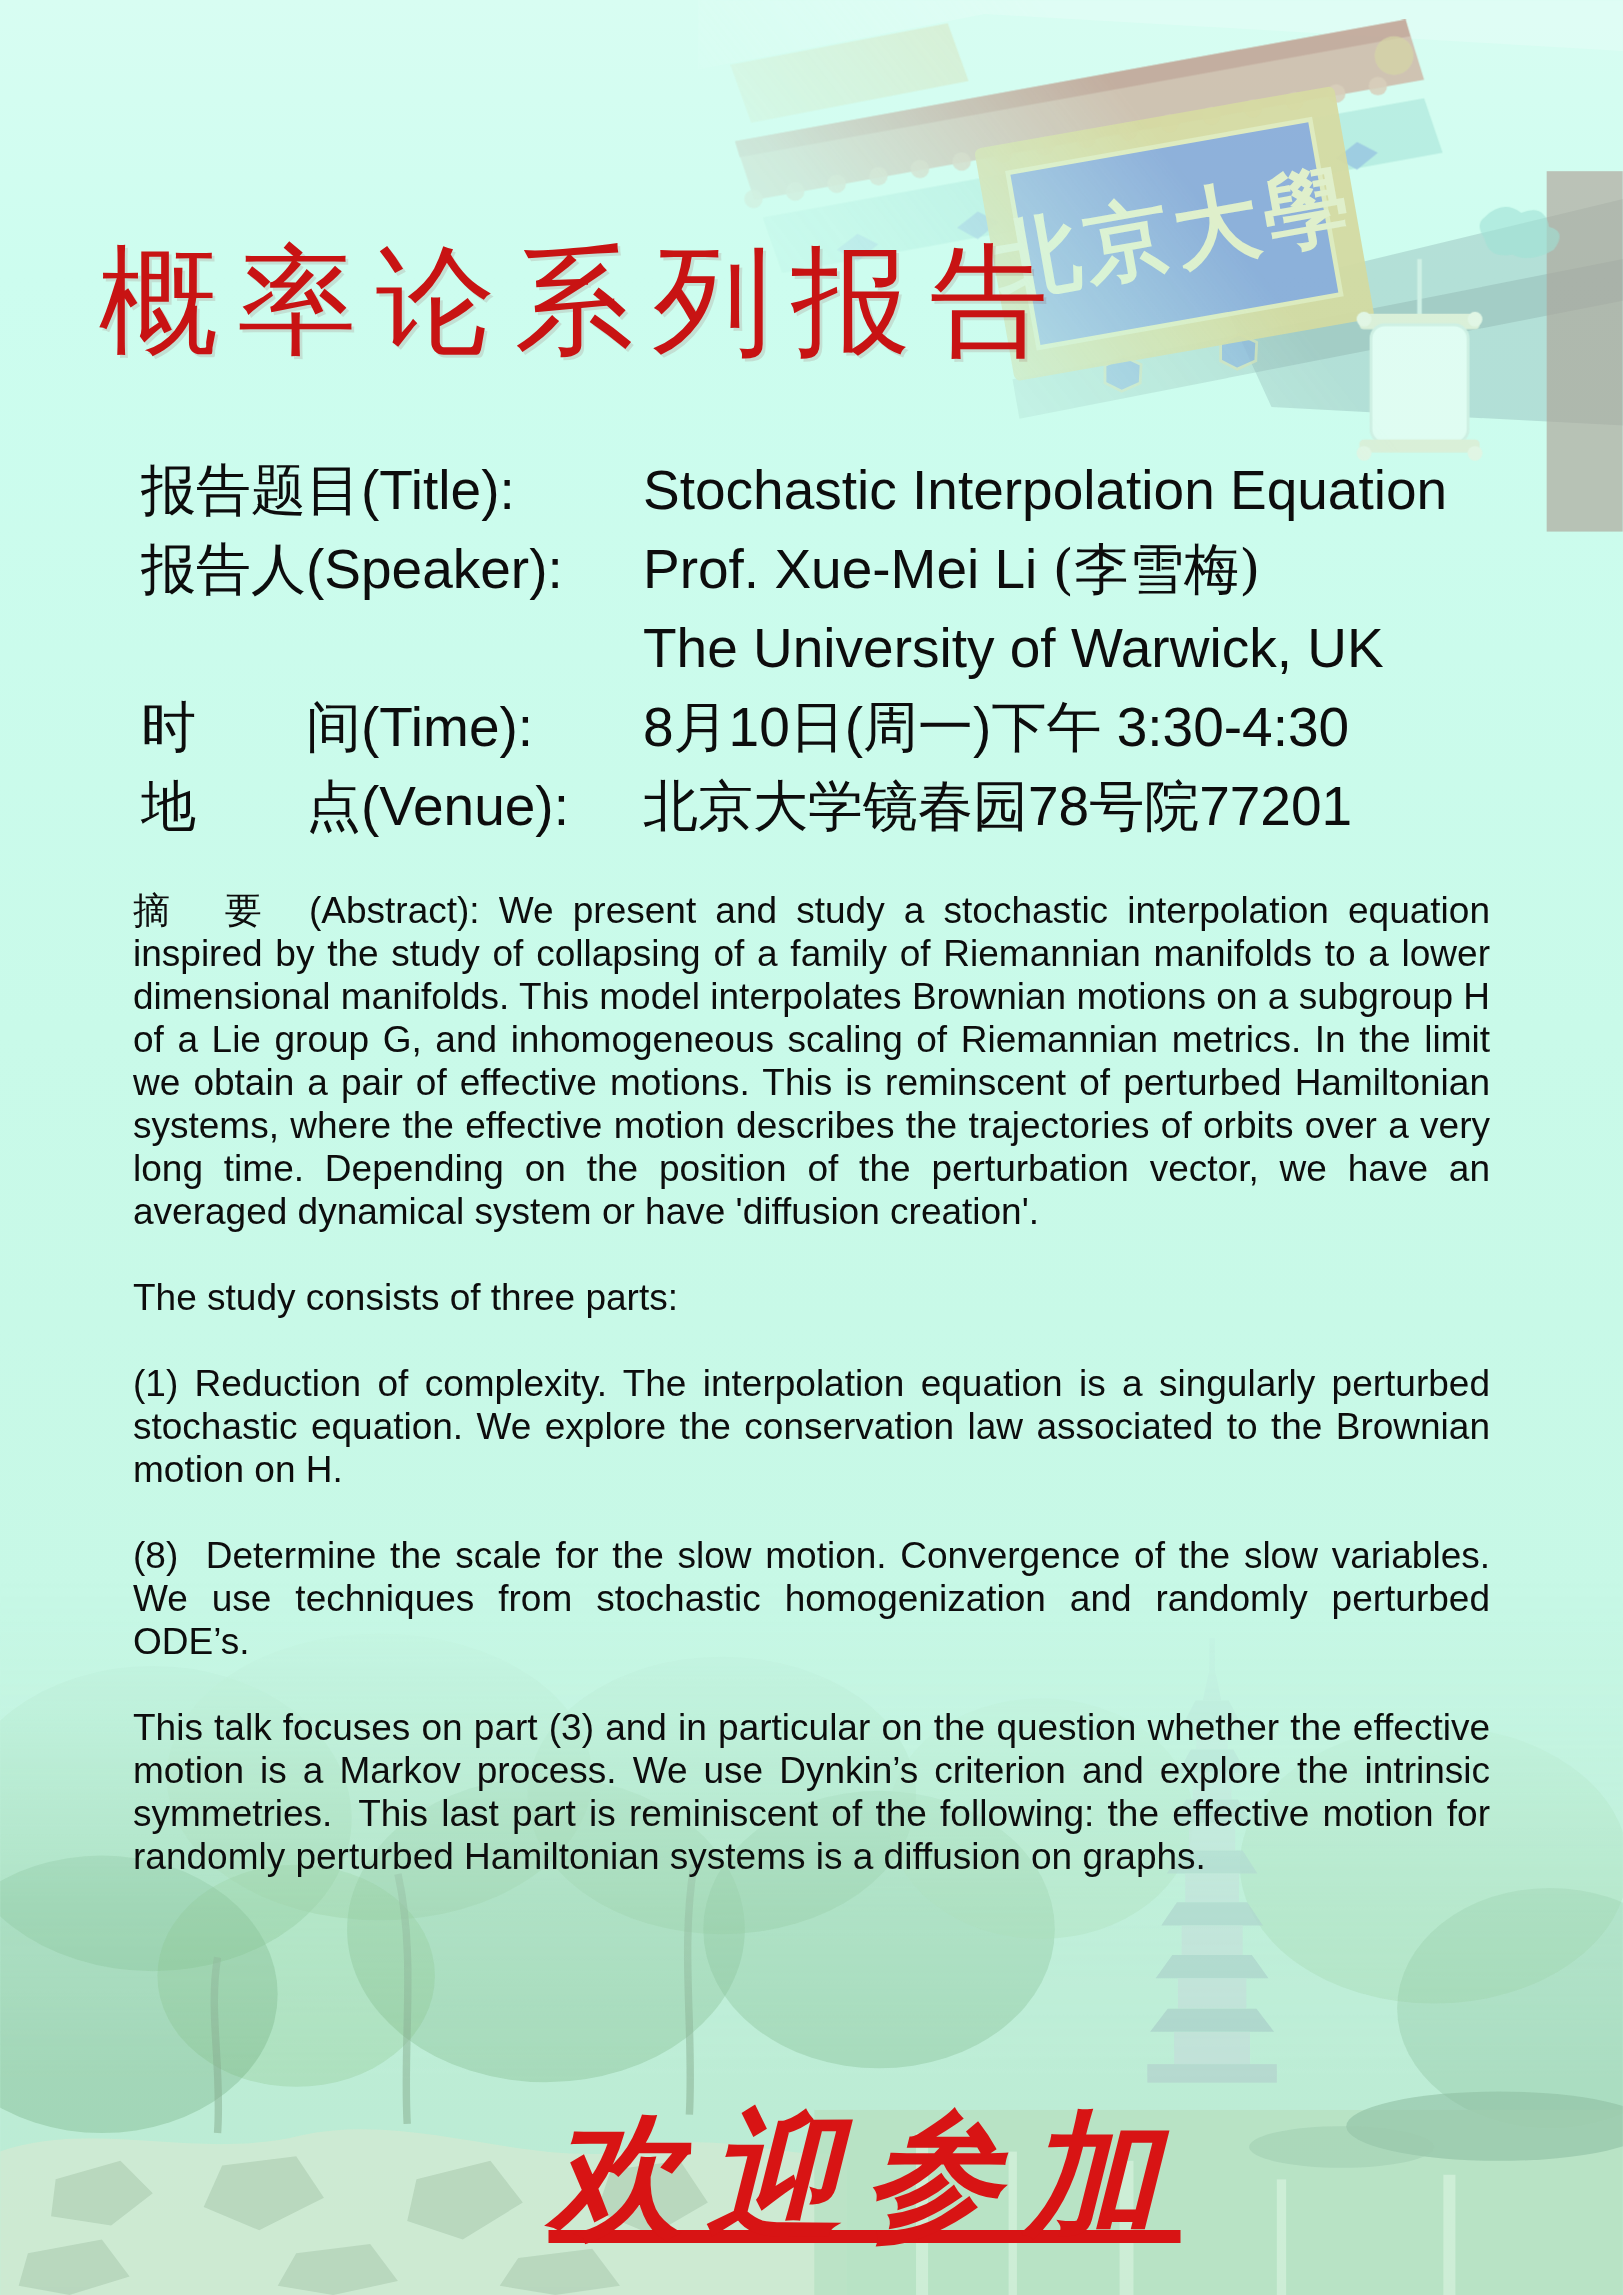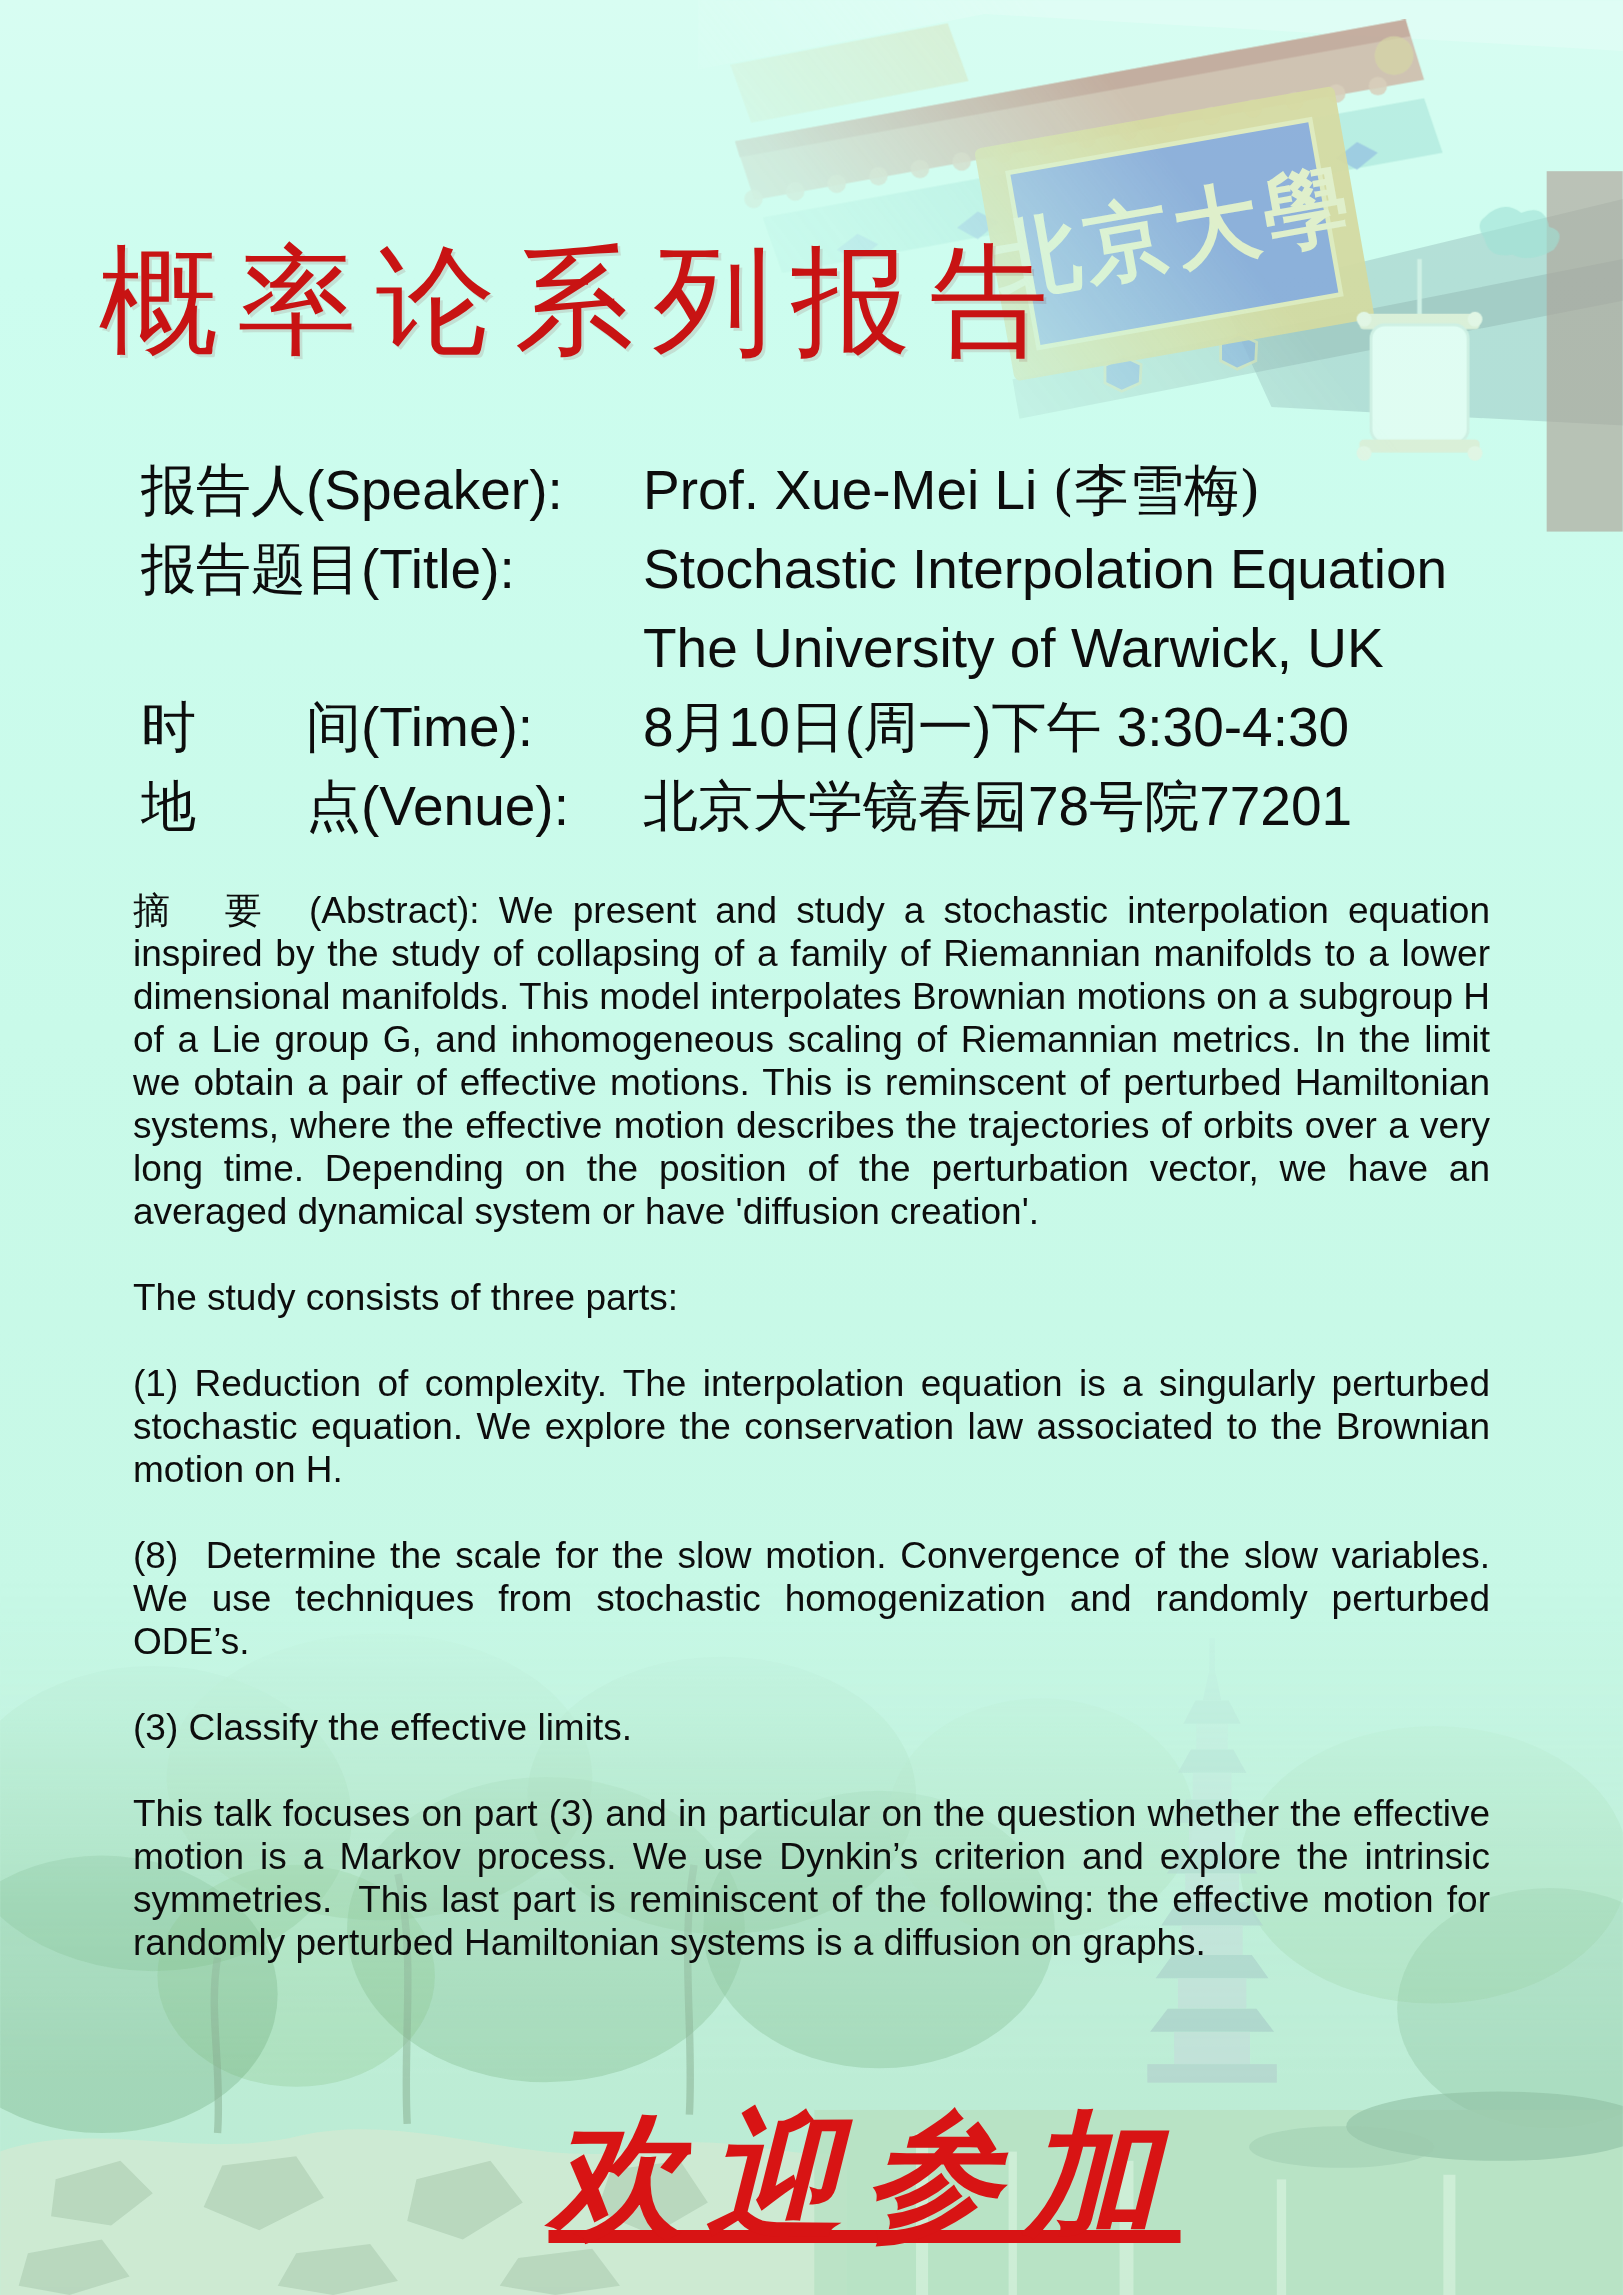--- a/index.html
+++ b/index.html
@@ -203,47 +203,46 @@
       </g>
     </g>
   </svg>
 
   <div class="content">
 
     <div class="series-title">概率论系列报告</div>
 
     <div class="info-block">
       <div class="info-row">
+        <span class="info-label">报告题目(Title):</span>
+        <span class="info-value">Stochastic Interpolation Equation</span>
+      </div>
+      <div class="info-row">
         <span class="info-label">报告人(Speaker):</span>
         <span class="info-value"><span>Prof. Xue-Mei Li </span><span class="cn-name">(李雪梅)</span></span>
-      </div>
-      <div class="info-row">
-        <span class="info-label">报告题目(Title):</span>
-        <span class="info-value">Stochastic Interpolation Equation</span>
       </div>
       <div class="info-row">
         <span class="info-label"></span>
         <span class="info-value">The University of Warwick, UK</span>
       </div>
       <div class="info-row">
         <span class="info-label">时　　间(Time):</span>
         <span class="info-value">8月10日(周一)下午 3:30-4:30</span>
       </div>
       <div class="info-row">
         <span class="info-label">地　　点(Venue):</span>
         <span class="info-value">北京大学镜春园78号院77201</span>
       </div>
     </div>
 
     <div class="body-text">
       <p class="para">摘　要  (Abstract): We present and study a stochastic interpolation equation inspired by the study of collapsing of a family of Riemannian manifolds to a lower dimensional manifolds. This model interpolates Brownian motions on a subgroup H of a Lie group G, and inhomogeneous scaling of Riemannian metrics. In the limit we obtain a pair of effective motions. This is reminscent of perturbed Hamiltonian systems, where the effective motion describes the trajectories of orbits over a very long time. Depending on the position of the perturbation vector, we have an averaged dynamical system or have 'diffusion creation'.</p>
       <p class="para">The study consists of three parts:</p>
       <p class="para">(1) Reduction of complexity. The interpolation equation is a singularly perturbed stochastic equation. We explore the conservation law associated to the Brownian motion on H.</p>
       <p class="para">(8)  Determine the scale for the slow motion. Convergence of the slow variables. We use techniques from stochastic homogenization and randomly perturbed ODE’s.</p>
-      <p class="para">(3) Classify the effective limits.</p>
       <p class="para">This talk focuses on part (3) and in particular on the question whether the effective motion is a Markov process. We use Dynkin’s criterion and explore the intrinsic symmetries.  This last part is reminiscent of the following: the effective motion for randomly perturbed Hamiltonian systems is a diffusion on graphs.</p>
     </div>
 
     <div class="welcome">欢迎参加</div>
 
   </div>
 </div>
 
 
 </body></html>

